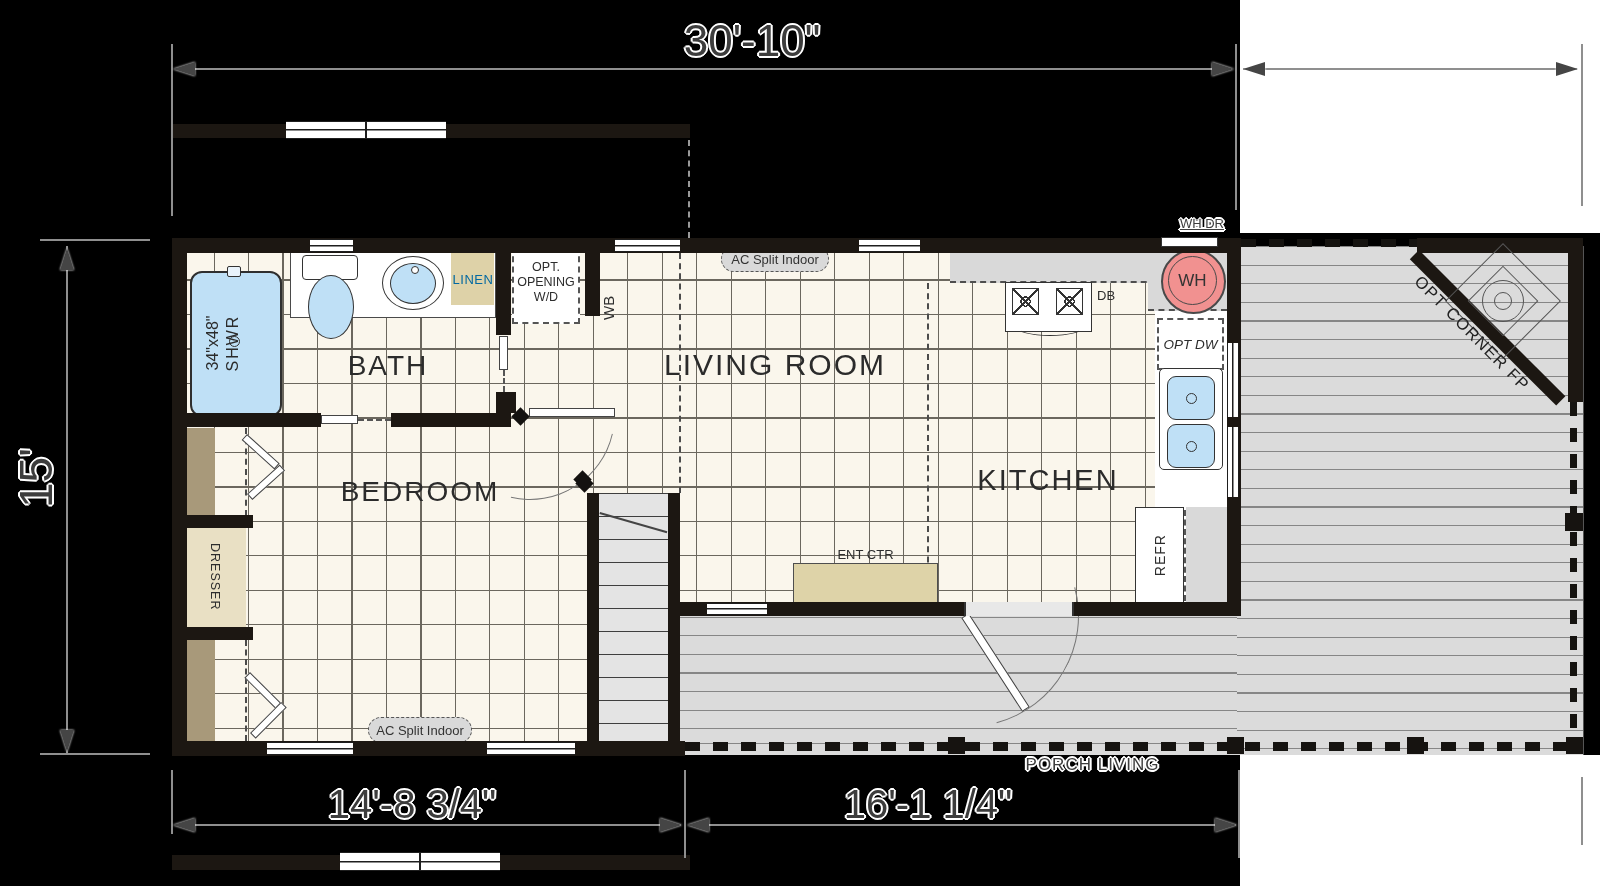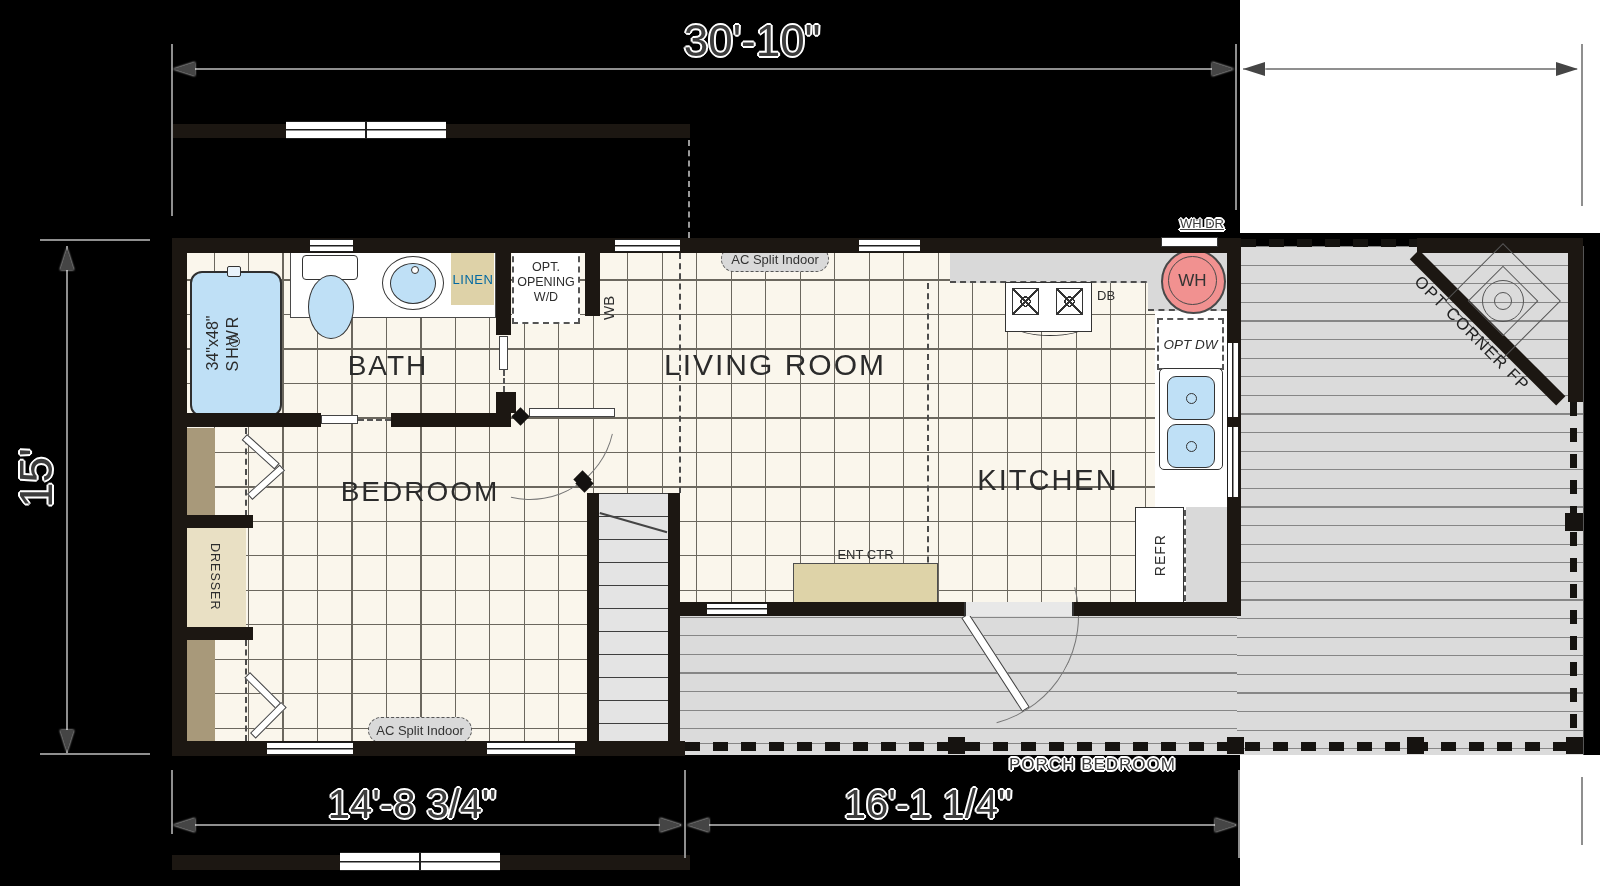--- a/index.html
+++ b/index.html
@@ -205,21 +205,21 @@
   <div class="a" style="left:1424px;top:272px;width:220px;transform:rotate(45deg);transform-origin:0 0;font-size:16.5px;letter-spacing:1.5px;color:#222;">OPT CORNER FP</div>
 
   <div class="a dash-v" style="left:1570px;top:402px;width:7px;height:340px;"></div>
   <div class="a dash-h" style="left:685px;top:742px;width:898px;height:9px;"></div>
   <div class="a post" style="left:948px;top:737px;width:17px;height:17px;"></div>
   <div class="a post" style="left:1227px;top:737px;width:17px;height:17px;"></div>
   <div class="a post" style="left:1407px;top:737px;width:17px;height:17px;"></div>
   <div class="a post" style="left:1566px;top:737px;width:17px;height:17px;"></div>
   <div class="a post" style="left:1565px;top:513px;width:18px;height:18px;"></div>
 
-  <div class="a dimtxt" style="left:990px;top:755px;width:205px;text-align:center;font-size:17px;font-weight:400;letter-spacing:1px;">PORCH BEDROOM</div>
+  <div class="a dimtxt" style="left:990px;top:755px;width:205px;text-align:center;font-size:17px;font-weight:400;letter-spacing:1px;">PORCH LIVING</div>
 
   <div class="a wall" style="left:172px;top:124px;width:518px;height:14px;"></div>
   <div class="a winh" style="left:286px;top:121px;width:160px;height:18px;"></div>
   <div class="a" style="left:365px;top:121px;width:2px;height:18px;background:#1e1e1e;"></div>
   <div class="a" style="left:688px;top:140px;width:0;height:98px;border-left:2px dashed #9a9a9a;"></div>
   <div class="a wall" style="left:172px;top:855px;width:518px;height:15px;"></div>
   <div class="a winh" style="left:340px;top:852px;width:160px;height:19px;"></div>
   <div class="a" style="left:419px;top:852px;width:2px;height:19px;background:#1e1e1e;"></div>
 
   <div class="a extl" style="left:171px;top:44px;width:2px;height:172px;"></div>

